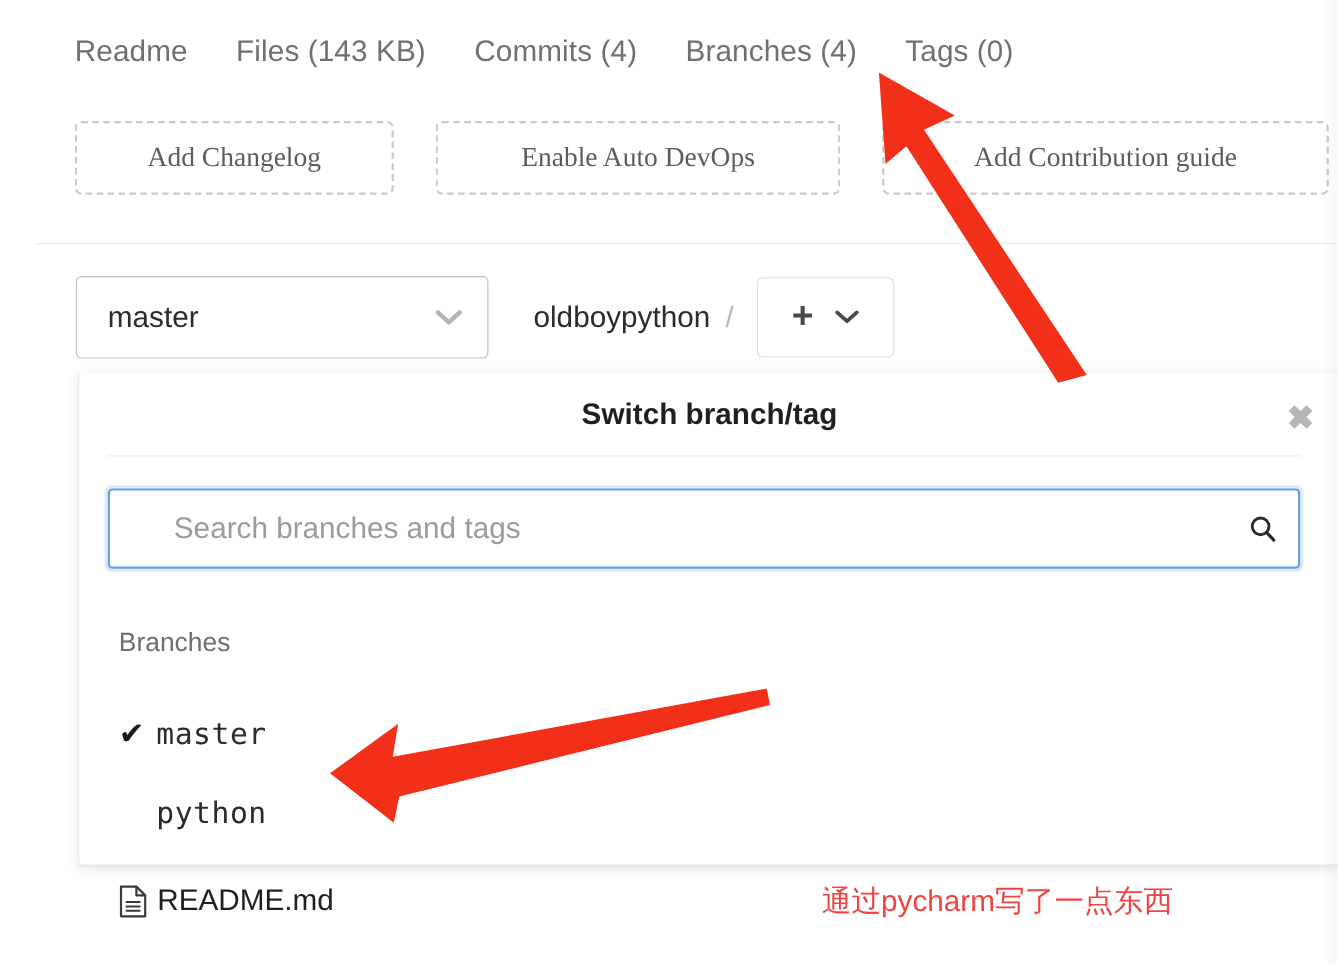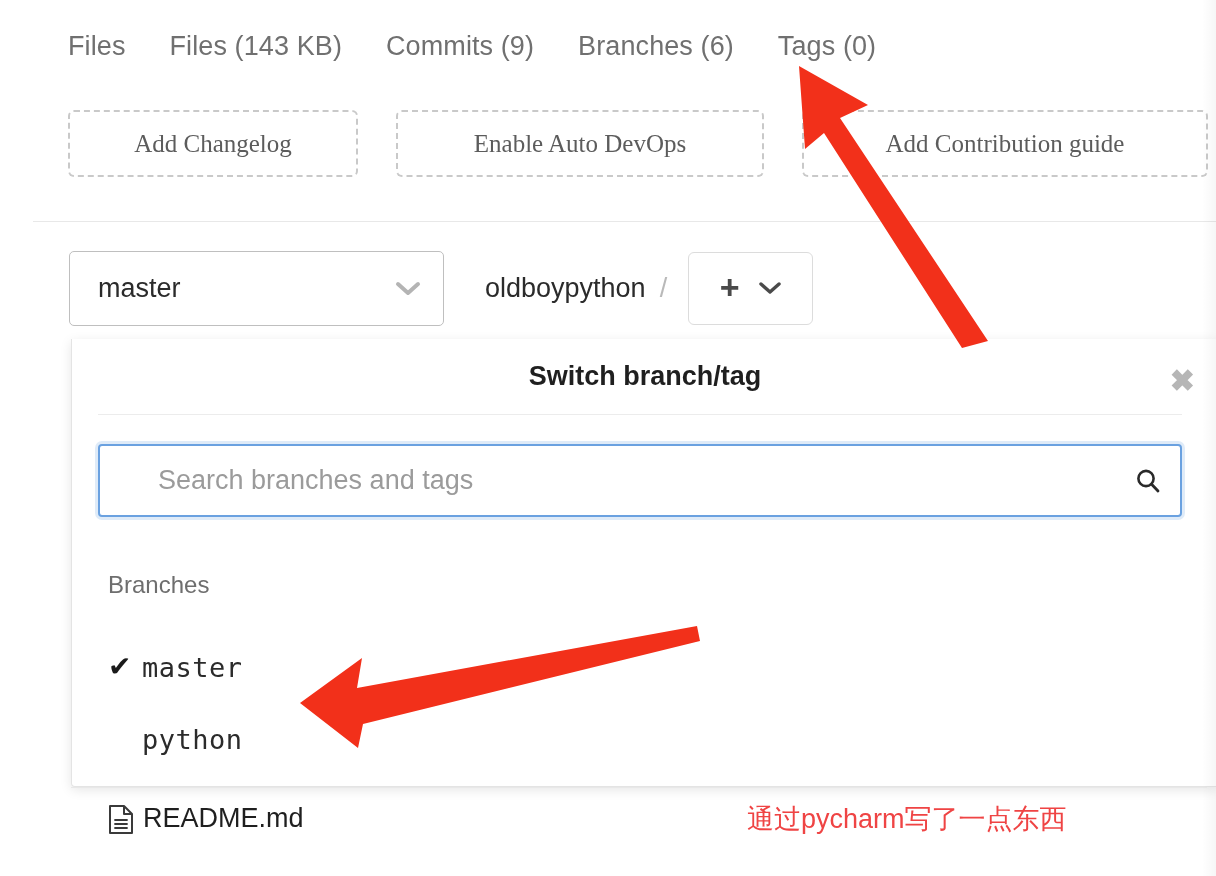--- a/index.html
+++ b/index.html
@@ -321,24 +321,24 @@
     inset: 0;
     pointer-events: none;
   }
 </style>
 </head>
 <body>
 
 <div id="page">
 
   <nav class="repo-nav">
-    <a href="#">Files</a>
+    <a href="#">Readme</a>
     <a href="#">Files (143 KB)</a>
-    <a href="#">Commits (9)</a>
-    <a href="#">Branches (6)</a>
+    <a href="#">Commits (4)</a>
+    <a href="#">Branches (4)</a>
     <a href="#">Tags (0)</a>
   </nav>
 
   <div class="dashed-row">
     <button class="dashed-btn w1">Add Changelog</button>
     <button class="dashed-btn w3">Enable Auto DevOps</button>
     <button class="dashed-btn w2">Add Contribution guide</button>
   </div>
 
   <div class="hr-top"></div>

